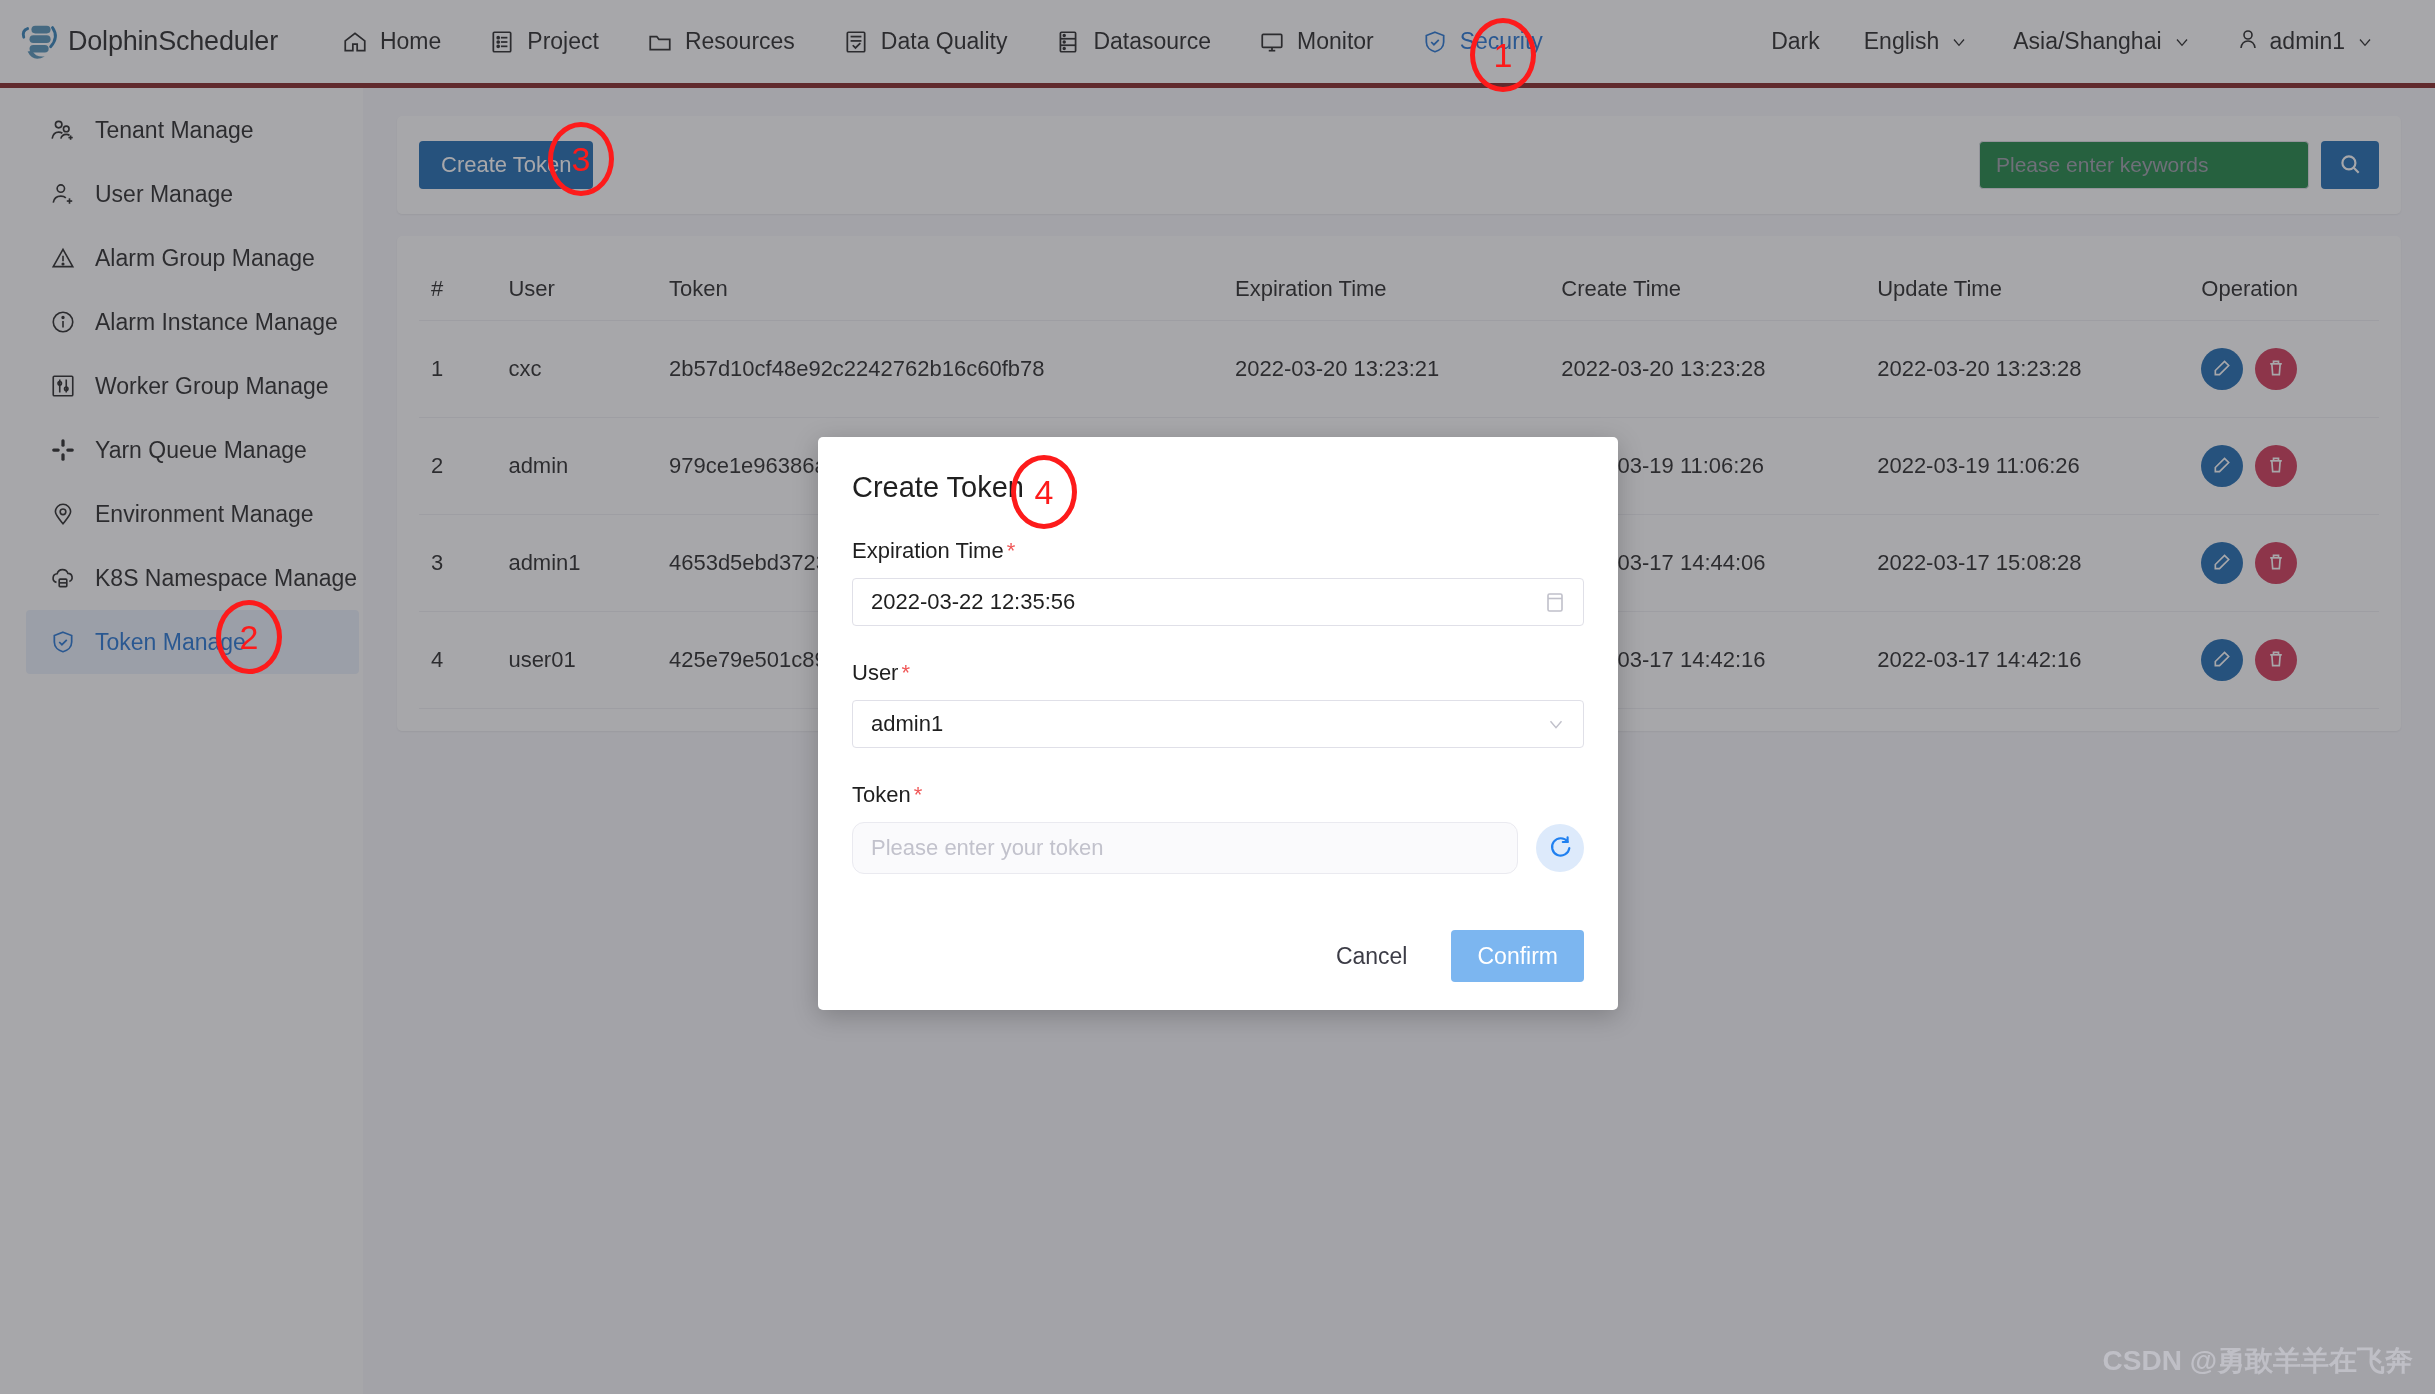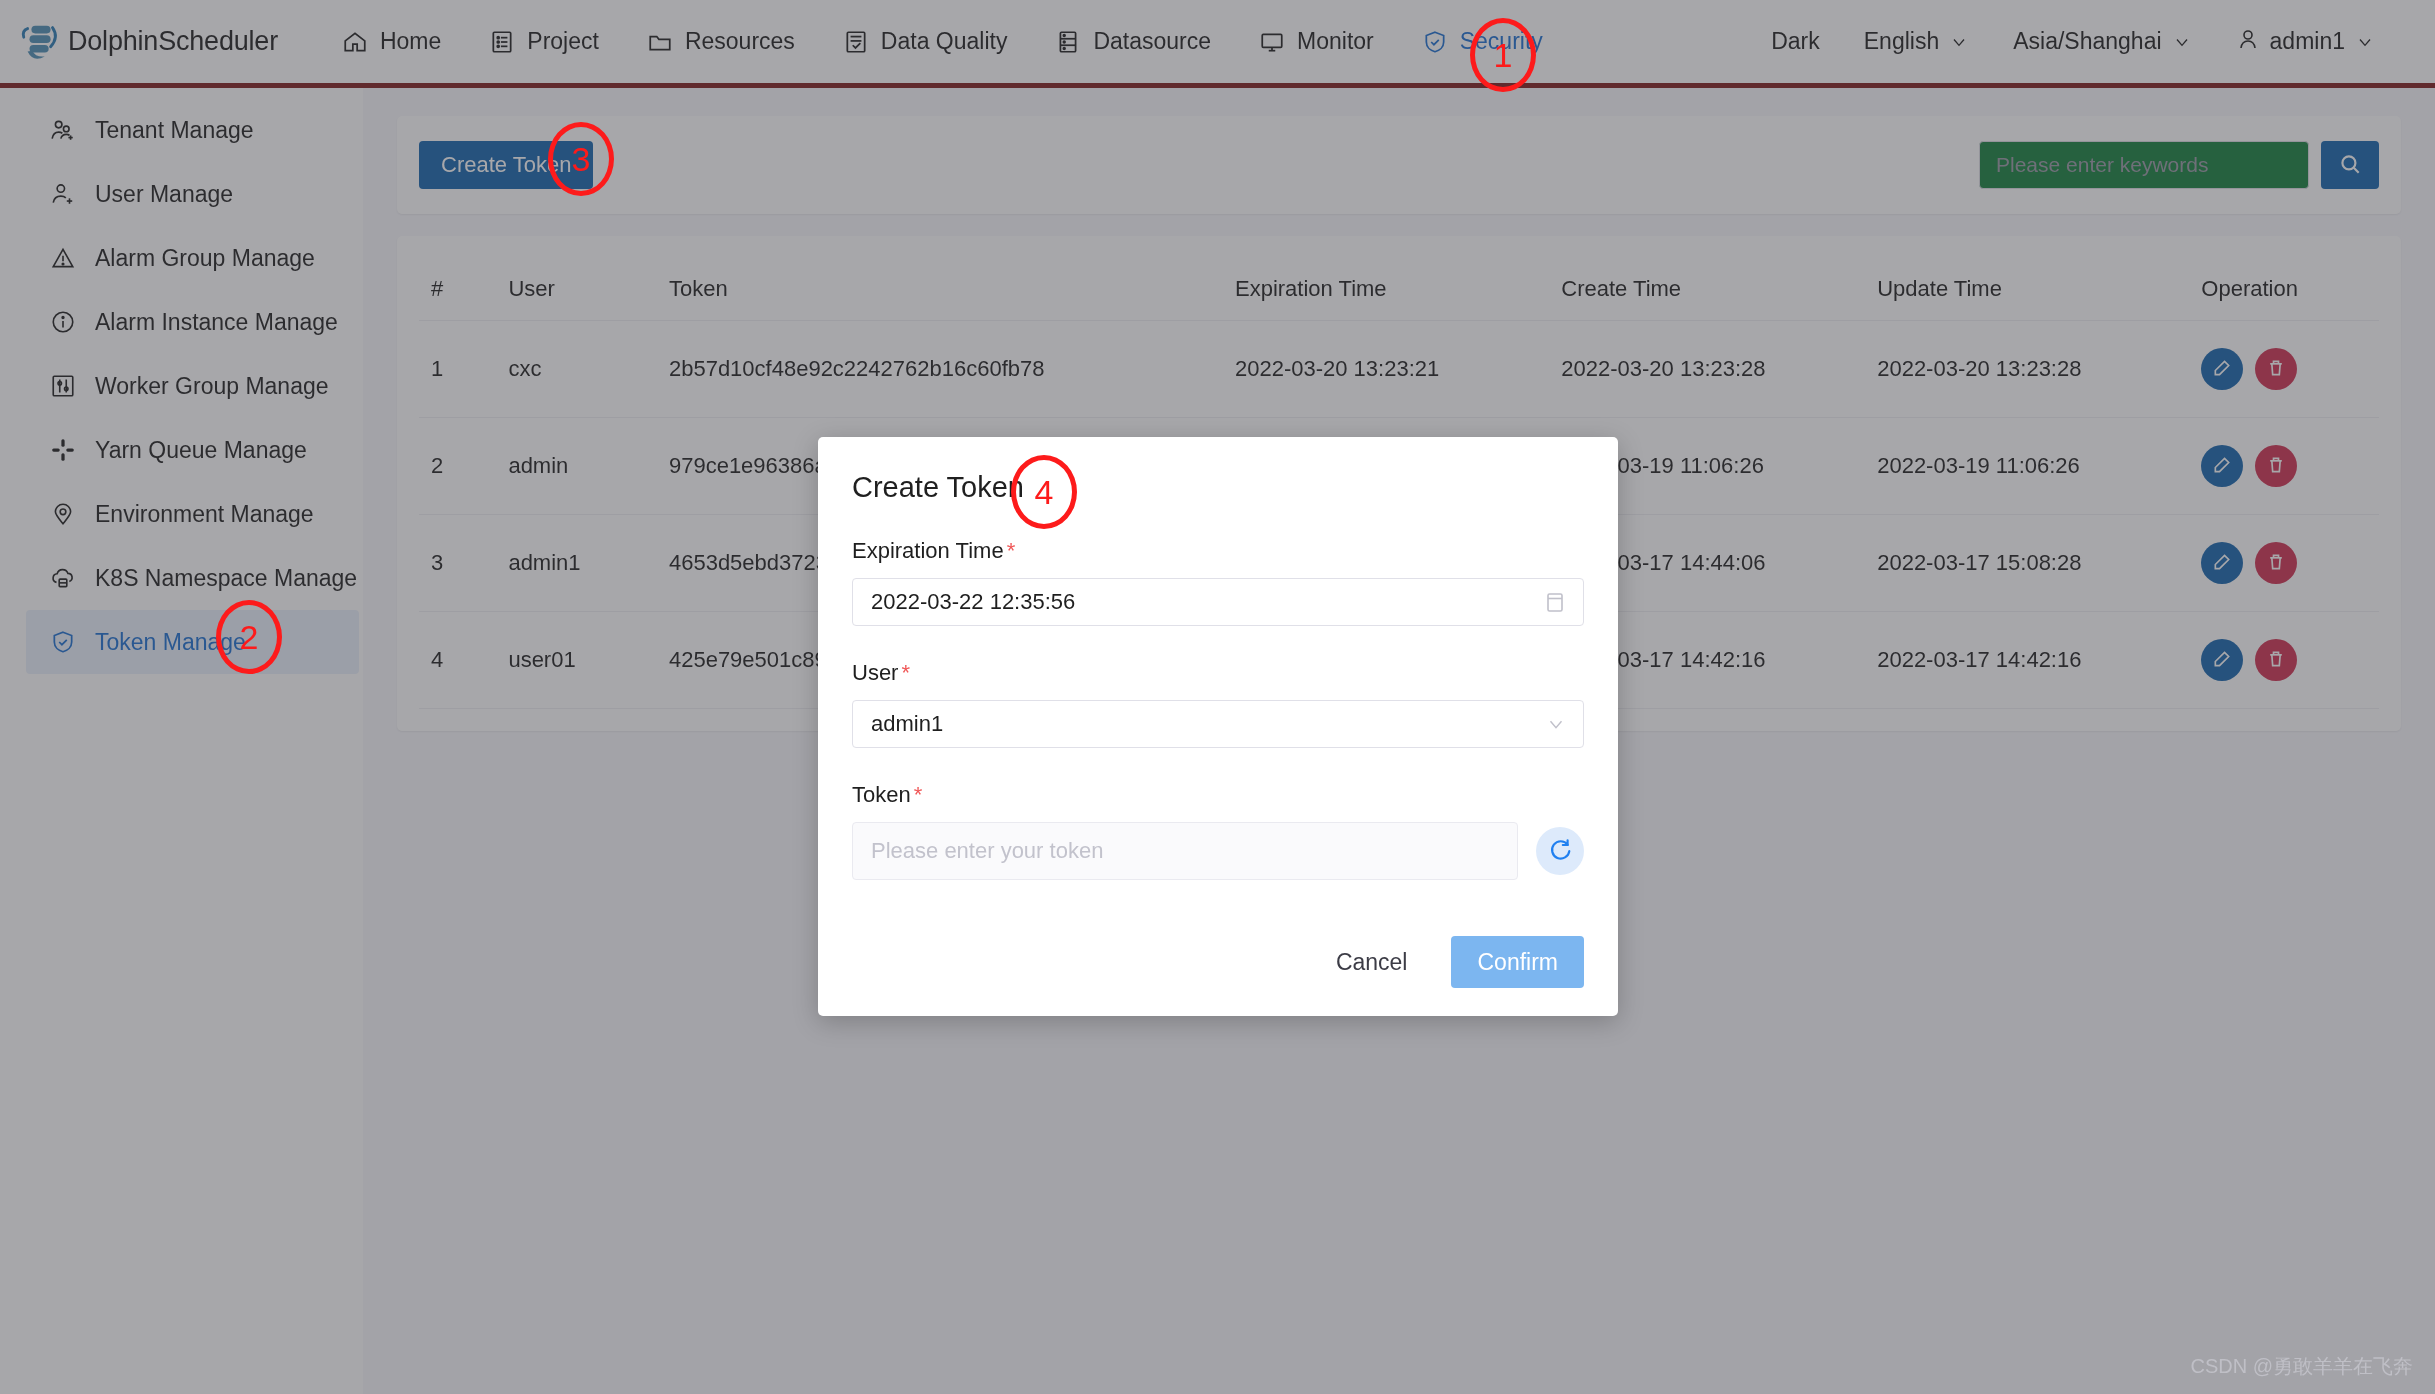--- a/index.html
+++ b/index.html
@@ -187,22 +187,22 @@
   .field-box input {
     border: none; outline: none; width: 100%;
     font-size: 22px; color: #1f1f1f;
     font-family: "Liberation Sans", sans-serif;
     background: transparent;
   }
   .field-box input::placeholder { color: #b6b6c0; }
   .field-box .suffix { margin-left: auto; display: flex; align-items: center; }
   .token-row { display: flex; align-items: center; gap: 18px; margin-bottom: 56px; }
   .token-input-box {
-    flex: 1 1 auto; height: 58px;
-    border: 1px solid #eaeaf0; border-radius: 4px;
+    flex: 1 1 auto; height: 52px;
+    border: 1px solid #eaeaf0; border-radius: 12px;
     background: #fafafc;
     display: flex; align-items: center; padding: 0 16px;
     box-sizing: border-box;
   }
   .token-input-box input {
     border: none; outline: none; width: 100%;
     font-size: 22px; background: transparent;
     font-family: "Liberation Sans", sans-serif;
     color: #1f1f1f;
   }
@@ -238,22 +238,23 @@
     background: transparent;
     z-index: 40;
   }
   .anno-1 { left: 1470px; top: 18px; width: 56px; height: 64px; }
   .anno-2 { left: 216px; top: 600px; width: 56px; height: 64px; }
   .anno-3 { left: 548px; top: 122px; width: 56px; height: 64px; }
   .anno-4 { left: 1011px; top: 455px; width: 56px; height: 64px; }
 
   .watermark {
     position: absolute; right: 22px; bottom: 14px;
-    font-size: 20px; color: #bfbfc6; z-index: 45;
-    font-family: "Liberation Sans", sans-serif;
+    font-size: 28px; color: #bfbfc6; z-index: 45;
+    font-family: "Liberation Sans", sans-serif;
+    font-weight: bold;
   }
 </style>
 </head>
 <body>
 
 <div id="root">
 
   <div class="topnav">
     <div class="brand">
       <span>

